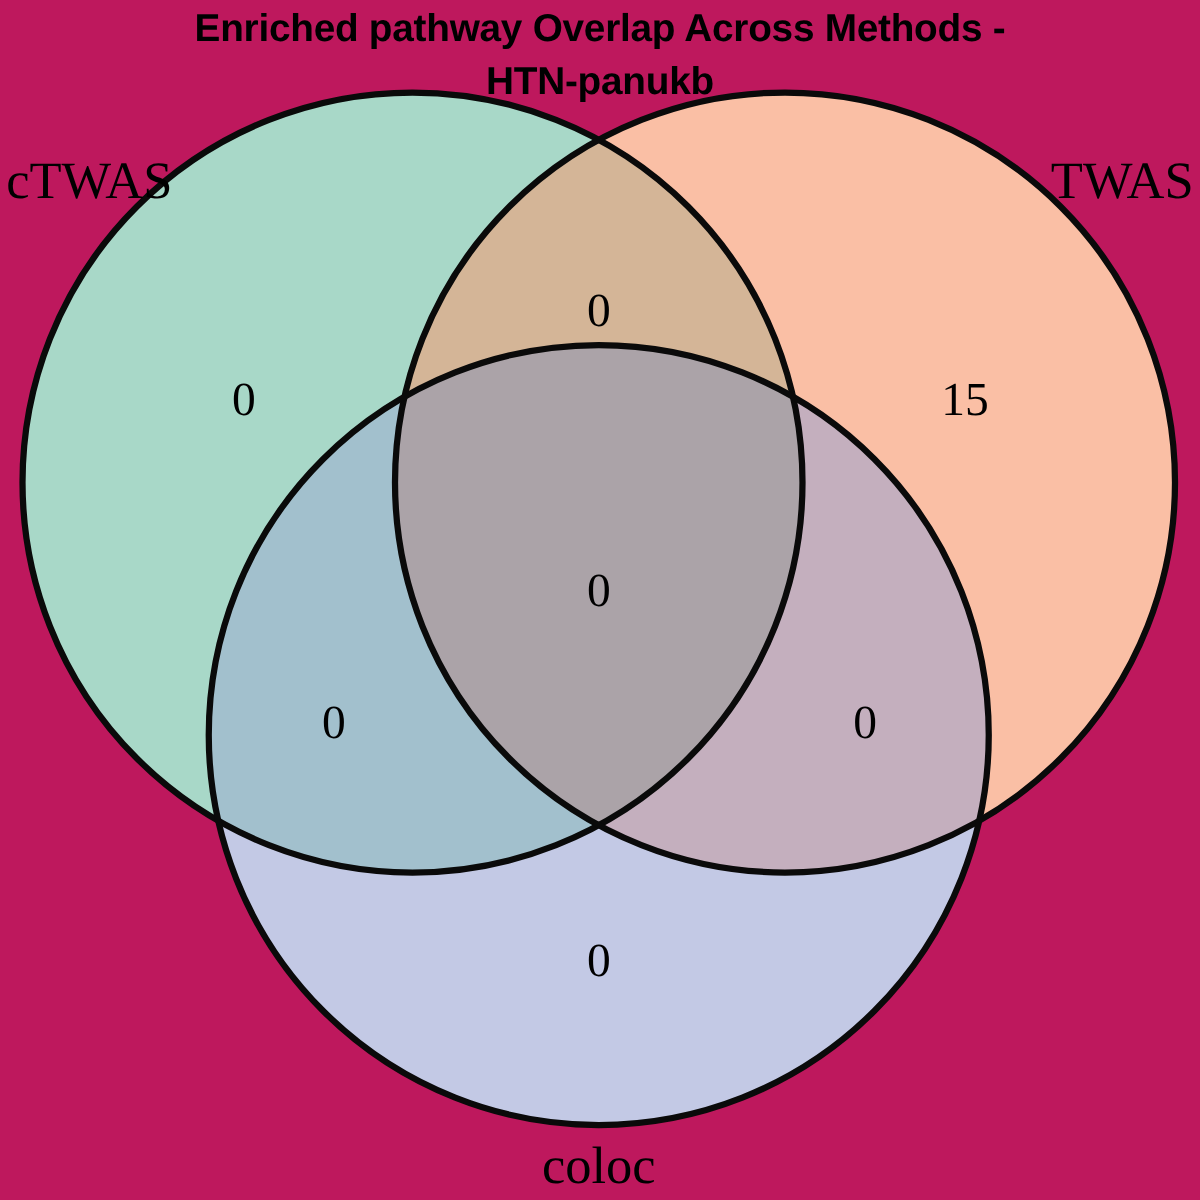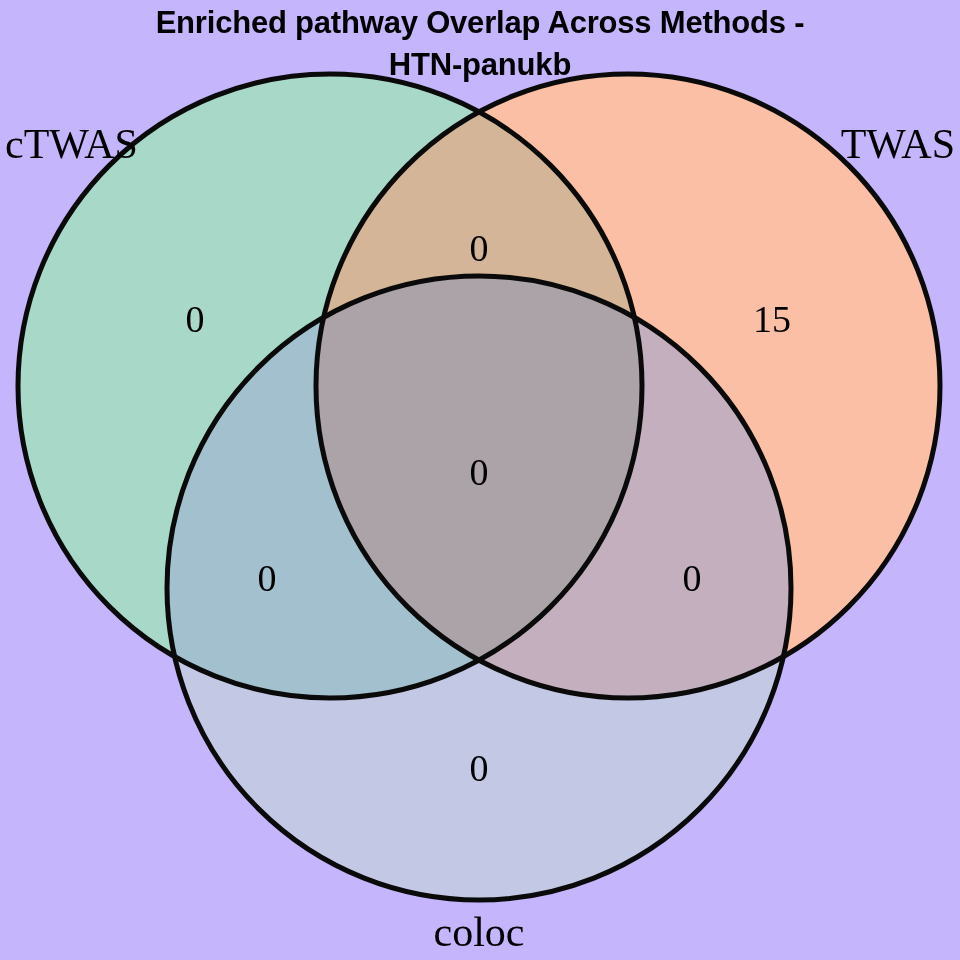--- a/index.html
+++ b/index.html
@@ -12,21 +12,21 @@
     width: 960px;
     height: 960px;
     overflow: hidden;
     font-family: "Liberation Serif", "DejaVu Serif", serif;
     color: #000000;
   }
   #figure {
     position: relative;
     width: 960px;
     height: 960px;
-    background: #c4b5fd;
+    background: #be185d;
   }
   #chart-title {
     position: absolute;
     left: 0;
     top: 2px;
     width: 960px;
     text-align: center;
     font-family: "Liberation Sans", "DejaVu Sans", sans-serif;
     font-weight: bold;
     font-size: 31px;

